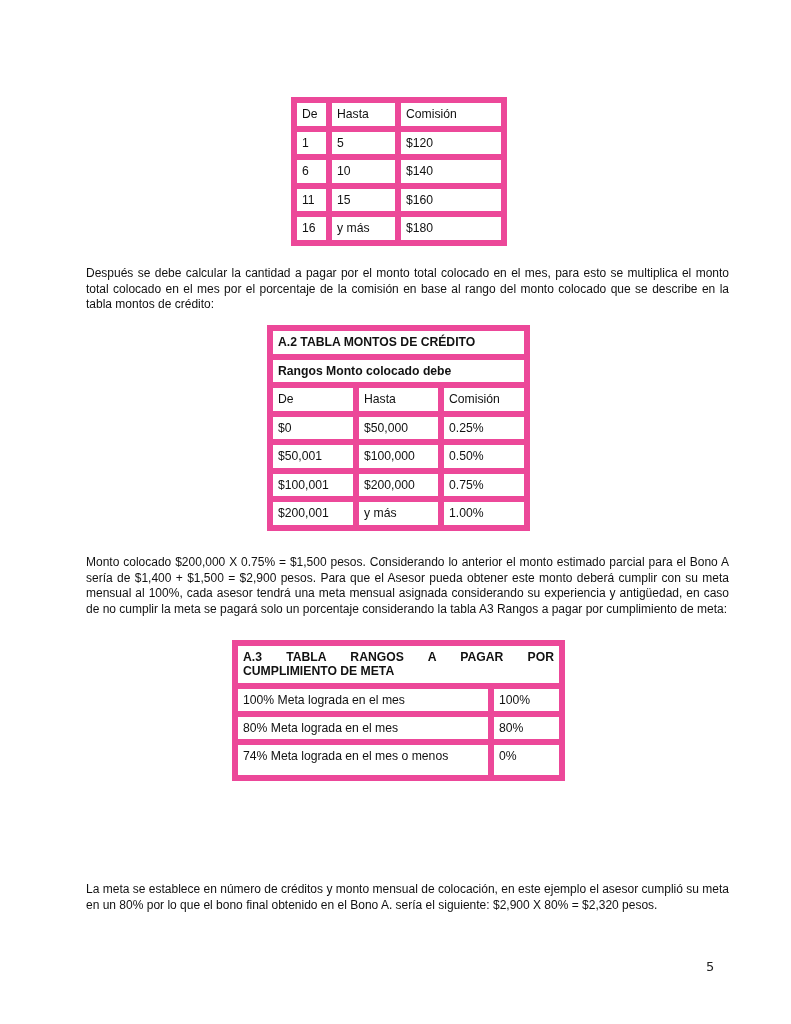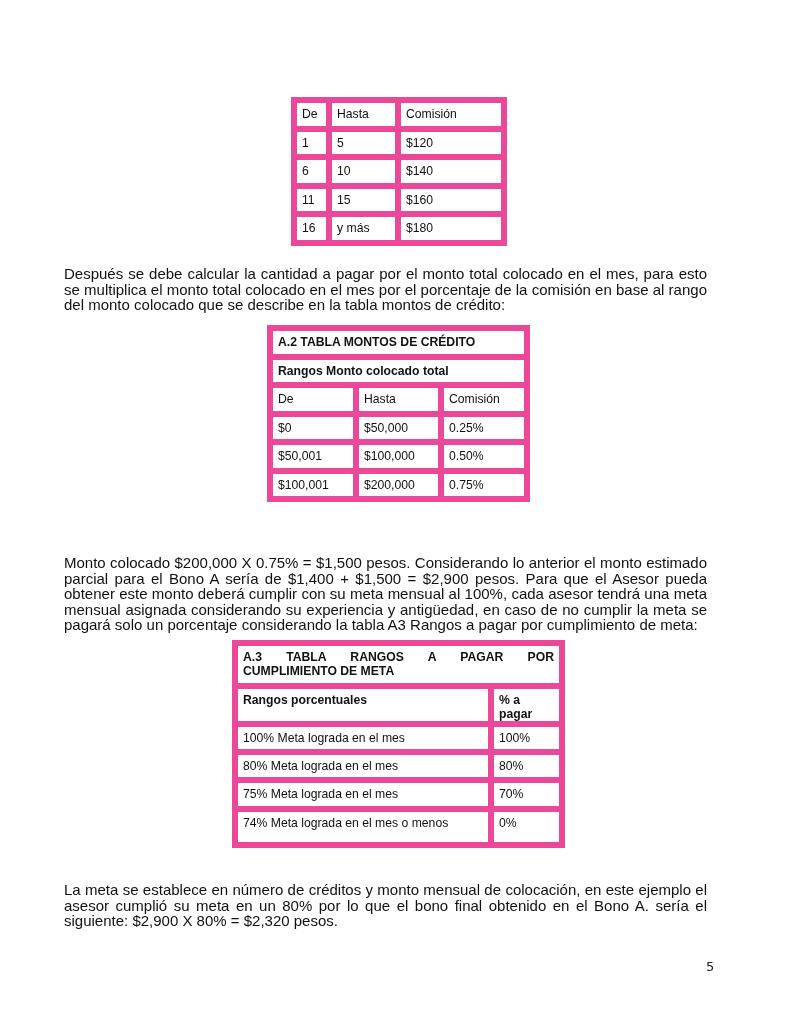--- a/index.html
+++ b/index.html
@@ -31,23 +31,23 @@
       vertical-align: top;
       padding: 4px 5px 0 5px;
       line-height: 14px;
       box-sizing: border-box;
     }
     table.doc-table td.bold {
       font-weight: bold;
     }
     .para {
       position: absolute;
-      left: 64px;
+      left: 86px;
       width: 643px;
-      font-size: 15px;
+      font-size: 12px;
       line-height: 15.5px;
       text-align: justify;
       text-align-last: left;
     }
     .para b { font-weight: normal; }
     .page-number {
       position: absolute;
       left: 706px;
       top: 959px;
       font-family: "DejaVu Sans", sans-serif;
@@ -106,21 +106,21 @@
     <colgroup>
       <col style="width:86px">
         <col style="width:85px">
         <col style="width:86px">
     </colgroup>
     <tbody>
         <tr style="height:29px">
       <td colspan="3" class="bold">A.2 TABLA MONTOS DE CRÉDITO</td>
     </tr>
     <tr style="height:28px">
-      <td colspan="3" class="bold">Rangos Monto colocado total</td>
+      <td colspan="3" class="bold">Rangos Monto colocado debe</td>
     </tr>
     <tr style="height:29px">
       <td>De</td>
       <td>Hasta</td>
       <td>Comisión</td>
     </tr>
     <tr style="height:28px">
       <td>$0</td>
       <td>$50,000</td>
       <td>0.25%</td>
@@ -128,52 +128,49 @@
     <tr style="height:29px">
       <td>$50,001</td>
       <td>$100,000</td>
       <td>0.50%</td>
     </tr>
     <tr style="height:28px">
       <td>$100,001</td>
       <td>$200,000</td>
       <td>0.75%</td>
     </tr>
+    <tr style="height:29px">
+      <td>$200,001</td>
+      <td>y más</td>
+      <td>1.00%</td>
+    </tr>
   </tbody>
     </table>
 
   <div class="para" style="top:555px;">Monto colocado $200,000 X 0.75% = $1,500 pesos. Considerando lo anterior el monto estimado parcial para el Bono A sería de $1,400 + $1,500 = $2,900 pesos. Para que el Asesor pueda obtener este monto deberá cumplir con su meta mensual al 100%, cada asesor tendrá una meta mensual asignada considerando su experiencia y antigüedad, en caso de no cumplir la meta se pagará solo un porcentaje considerando la tabla A3 Rangos a pagar por cumplimiento de meta:</div>
 
   <table class="doc-table" style="left:232px; top:640px; width:327px;">
     <colgroup>
       <col style="width:256px">
         <col style="width:71px">
     </colgroup>
     <tbody>
         <tr style="height:43px">
       <td colspan="2" class="bold">
         <span class="justify-spread">A.3 TABLA RANGOS A PAGAR POR</span>
         <span>CUMPLIMIENTO DE META</span>
       </td>
     </tr>
-    <tr style="height:29px">
-      <td class="bold">Rangos porcentuales</td>
-      <td class="bold">% a pagar</td>
-    </tr>
     <tr style="height:28px">
       <td>100% Meta lograda en el mes</td>
       <td>100%</td>
     </tr>
     <tr style="height:28px">
       <td>80% Meta lograda en el mes</td>
       <td>80%</td>
-    </tr>
-    <tr style="height:29px">
-      <td>75% Meta lograda en el mes</td>
-      <td>70%</td>
     </tr>
     <tr style="height:36px">
       <td>74% Meta lograda en el mes o menos</td>
       <td>0%</td>
     </tr>
   </tbody>
     </table>
 
   <div class="para" style="top:882px;">
     <span>La meta se establece en número de créditos y monto mensual de colocación, en este ejemplo el asesor cumplió su meta en un 80% por lo que el bono final obtenido en el Bono A. sería el siguiente: $2,900 X 80% = </span><b>$2,320 pesos</b><span>.</span>

